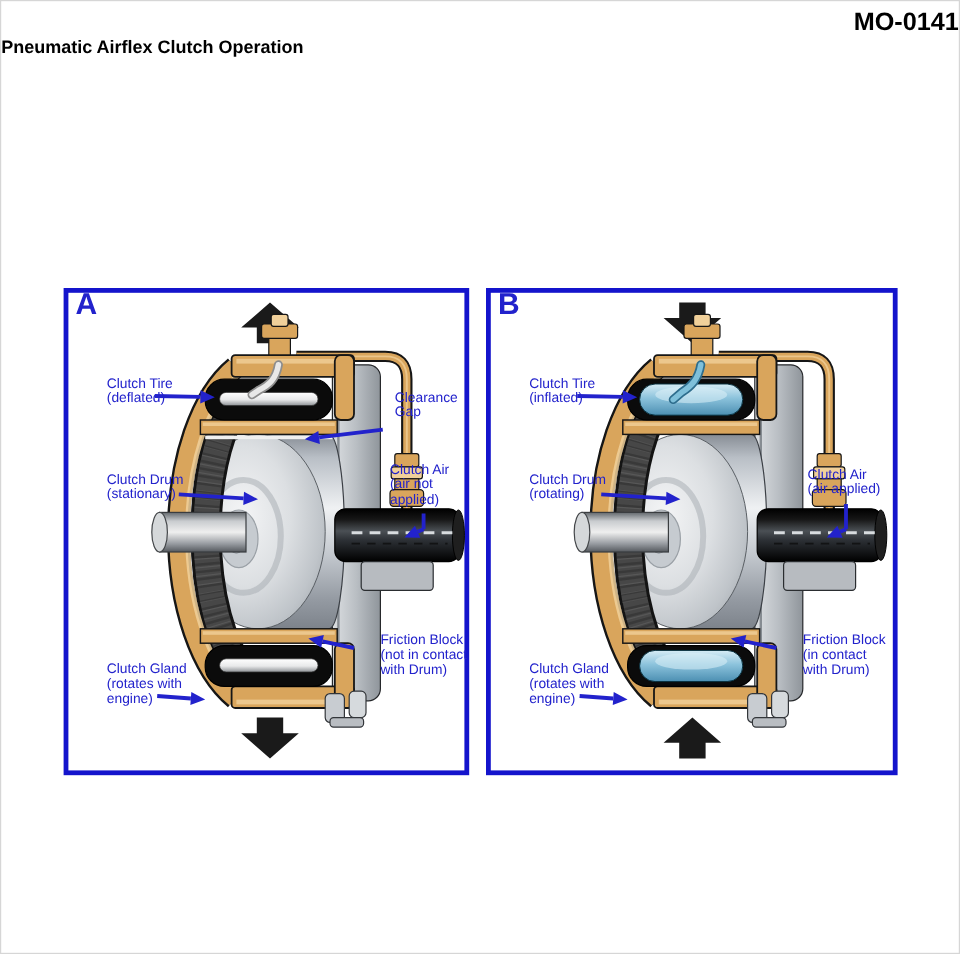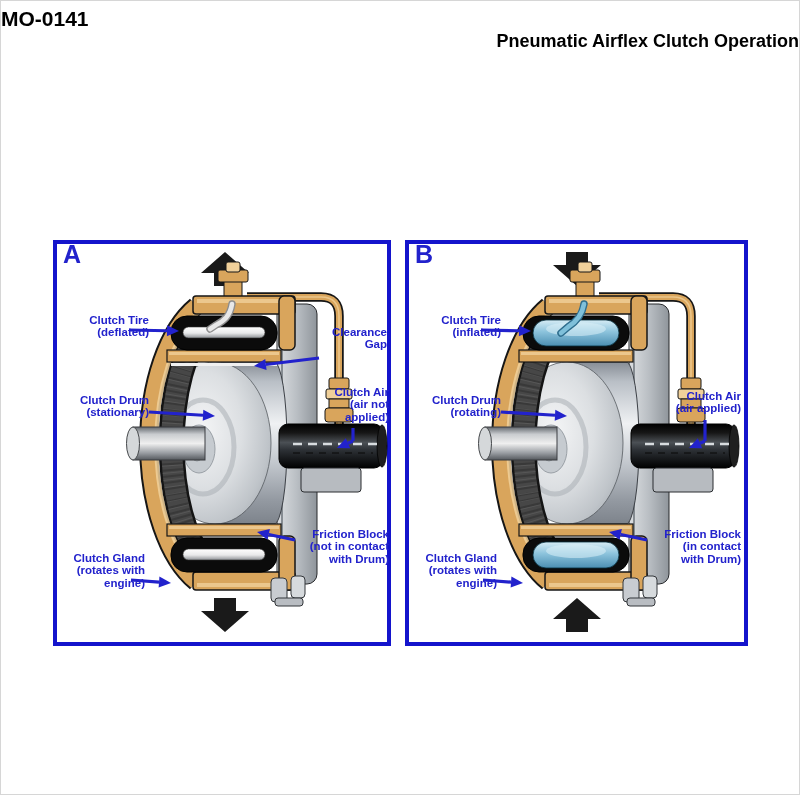--- a/index.html
+++ b/index.html
@@ -1,29 +1,29 @@
 <!DOCTYPE html>
 <html><head>
 <meta charset="utf-8">
 <style>
   html,body{margin:0;padding:0;background:#fff;}
   #page{position:relative;width:800px;height:795px;background:#ffffff;overflow:hidden;
         font-family:"Liberation Sans",sans-serif;box-sizing:border-box;border:1px solid #d6d6d6;}
-  .title-line1{position:absolute;top:6px;left:0;width:100%;text-align:left;
+  .title-line1{position:absolute;top:6px;left:0;width:100%;text-align:right;
         font-size:21px;font-weight:bold;color:#000;}
-  .title-line2{position:absolute;top:30px;left:0;width:100%;text-align:right;
-        font-size:18px;font-weight:bold;color:#000;}
+  .title-line2{position:absolute;top:30px;left:0;width:100%;text-align:left;
+        font-size:15px;font-weight:bold;color:#000;}
   .panel{position:absolute;top:239px;height:398px;border:4px solid #1414cc;background:#fff;}
   #panel-a{left:52px;width:330px;}
   #panel-b{left:404px;width:335px;}
   .wrap{position:absolute;left:-4px;top:-4px;width:338px;height:406px;}
   .art{position:absolute;left:0;top:0;width:338px;height:406px;}
   .letter{position:absolute;left:10px;top:0px;font-size:25px;font-weight:bold;color:#2222cc;}
-  .lbl{position:absolute;color:#2222cc;font-size:11.5px;line-height:1.08;font-weight:bold;
-       text-align:right;white-space:pre-line;}
+  .lbl{position:absolute;color:#2222cc;font-size:11.5px;line-height:1.08;font-weight:normal;
+       text-align:left;white-space:pre-line;padding-left:36px;}
 </style>
 </head>
 <body>
 
 <div id="page">
   <div class="title-line1">MO-0141</div>
   <div class="title-line2">Pneumatic Airflex Clutch Operation</div>
 
   <div class="panel" id="panel-a">
     <div class="wrap">

